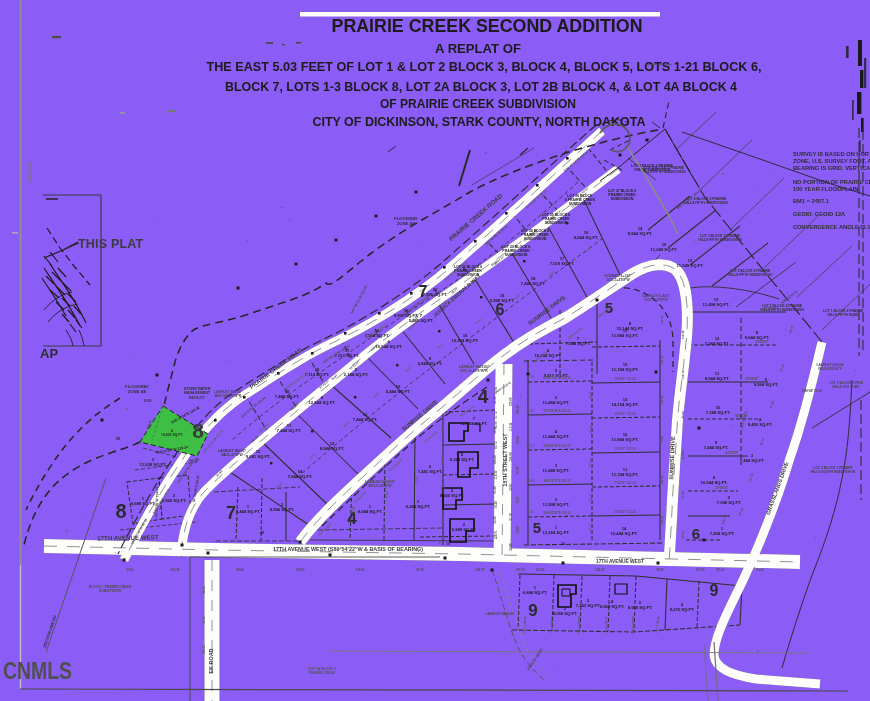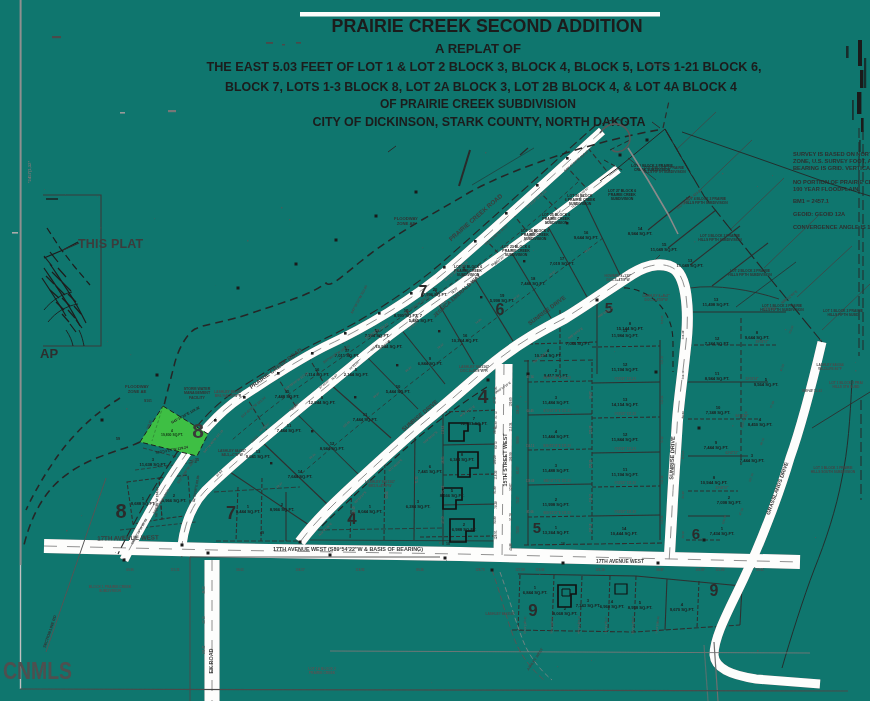--- a/index.html
+++ b/index.html
@@ -1,16 +1,16 @@
 <!DOCTYPE html>
 <html><head>
 <meta charset="utf-8">
 <style>
   html,body{margin:0;padding:0;background:#ffffff;}
-  #page{width:870px;height:701px;position:relative;background:#0f766e;overflow:hidden;}
+  #page{width:870px;height:701px;position:relative;background:#8b5cf6;overflow:hidden;}
   svg{position:absolute;top:0;left:0;}
   text{font-family:"Liberation Sans",sans-serif;}
 </style>
 </head>
 <body>
 <div id="page">
 <svg width="870" height="701" viewBox="0 0 870 701">
 <defs>
 <linearGradient id="edgefade" x1="0" y1="0" x2="0" y2="1">
   <stop offset="0" stop-color="#8f8f8f"></stop>

